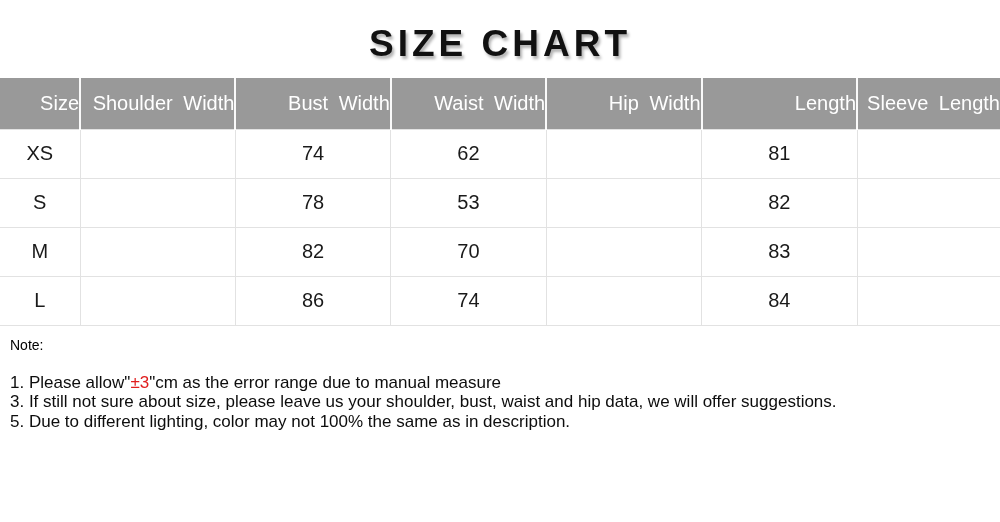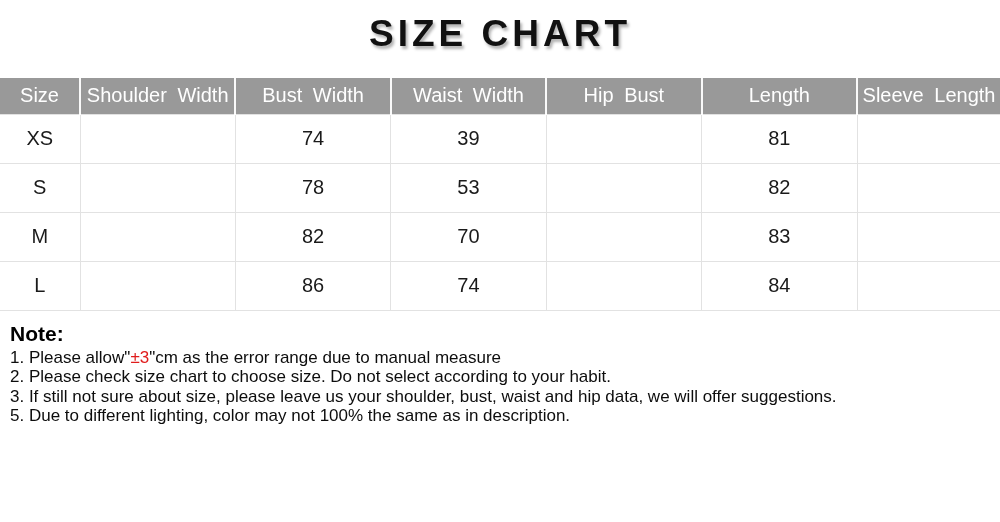--- a/index.html
+++ b/index.html
@@ -20,62 +20,62 @@
     color: var(--body-text);
     overflow: hidden;
     position: relative;
   }
   .title {
     text-align: center;
     font-size: 37px;
     font-weight: bold;
     letter-spacing: 4px;
     color: #111111;
-    padding-top: 13px;
+    padding-top: 23px;
     height: 78px;
     text-shadow: 2px 3px 3px rgba(0,0,0,0.30);
   }
   table.size-table {
     width: 1000px;
     table-layout: fixed;
     border-collapse: collapse;
   }
   col.col-size { width: 80px; }
   col.col-last { width: 143px; }
   thead th {
     background: var(--header-bg);
     color: var(--header-text);
     font-weight: normal;
     font-size: 20px;
     word-spacing: 5px;
-    height: 36px;
-    text-align: center;
+    height: 51px;
+    text-align: right;
     vertical-align: middle;
     border: none;
     border-right: 2px solid rgba(255,255,255,0.95);
   }
   thead th:last-child { border-right: none; }
   tbody td {
     height: 49px;
     text-align: center;
     vertical-align: middle;
     font-size: 20px;
     color: var(--body-text);
     border: 1px solid var(--border);
   }
   tbody td:first-child { border-left: none; }
   tbody td:last-child { border-right: none; }
   .note {
     padding: 11px 10px 0 10px;
   }
   .note-heading {
-    font-size: 21px;
-    font-weight: bold;
+    font-size: 14px;
+    font-weight: normal;
     color: #000000;
-    margin-bottom: 2px;
+    margin-bottom: 20px;
   }
   .note-line {
     font-size: 17px;
     line-height: 19.5px;
     color: #0d0d0d;
   }
   .note-line .red { color: var(--accent-red); }
 </style>
 </head>
 <body>
@@ -92,31 +92,31 @@
         <col>
         <col>
       <col class="col-last">
     </colgroup>
     <thead>
       <tr id="header-row">
           <th>Size</th>
           <th>Shoulder Width</th>
           <th>Bust Width</th>
           <th>Waist Width</th>
-          <th>Hip Bust</th>
+          <th>Hip Width</th>
           <th>Length</th>
           <th>Sleeve Length</th>
         </tr>
     </thead>
     <tbody id="table-body">
         <tr>
           <td>XS</td>
           <td></td>
           <td>74</td>
-          <td>39</td>
+          <td>62</td>
           <td></td>
           <td>81</td>
           <td></td>
         </tr>
         <tr>
           <td>S</td>
           <td></td>
           <td>78</td>
           <td>53</td>
           <td></td>
@@ -141,18 +141,17 @@
           <td>84</td>
           <td></td>
         </tr>
       </tbody>
   </table>
 
   <div class="note">
     <div class="note-heading">Note:</div>
     <div id="note-lines">
         <div class="note-line"><span>1. Please allow"</span><span class="red">±3</span><span>"cm as the error range due to manual measure</span></div>
-        <div class="note-line"><span>2. Please check size chart to choose size. Do not select according to your habit.</span></div>
         <div class="note-line"><span>3. If still not sure about size, please leave us your shoulder, bust, waist and hip data, we will offer suggestions.</span></div>
         <div class="note-line"><span>5. Due to different lighting, color may not 100% the same as in description.</span></div>
       </div>
   </div>
 </div>
 
 </body></html>

